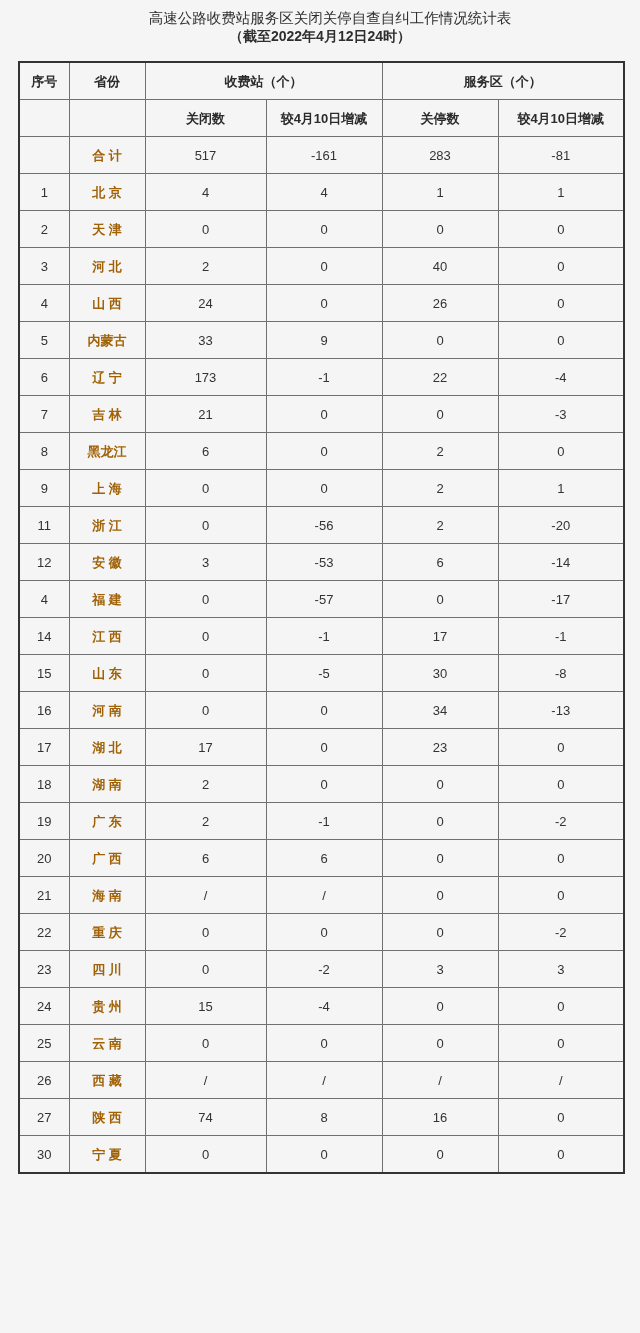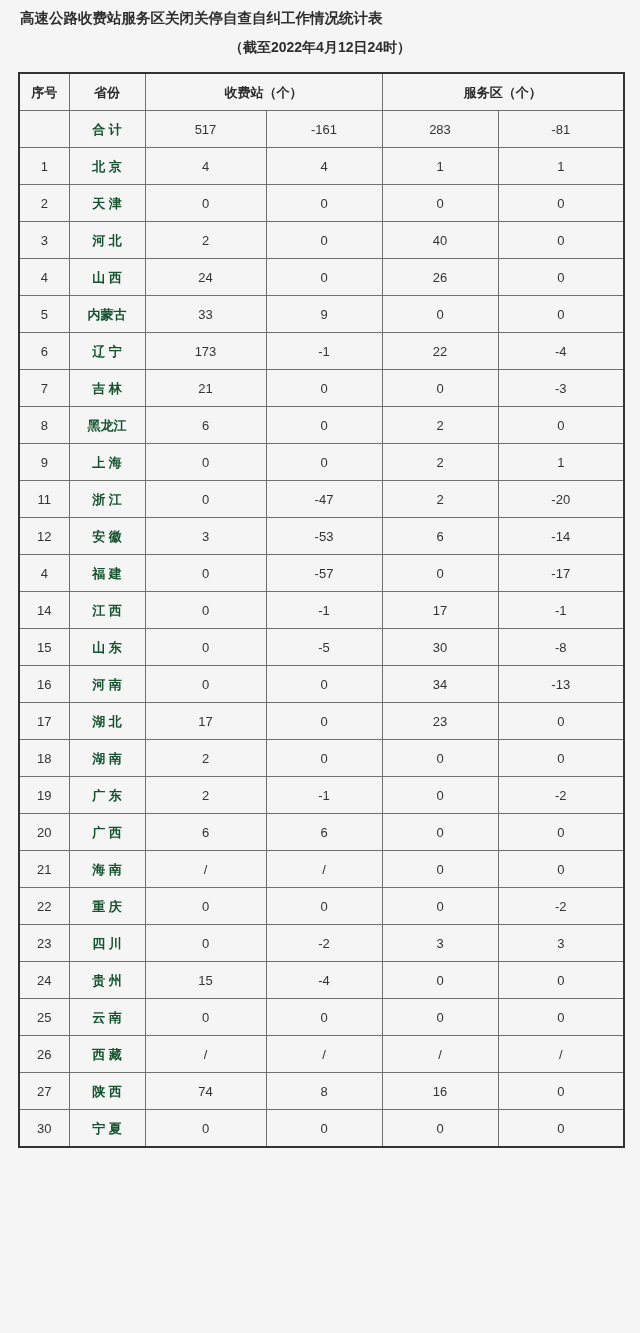--- a/index.html
+++ b/index.html
@@ -13,30 +13,29 @@
     font-family: "Liberation Sans", "DejaVu Sans", sans-serif;
     color: #262626;
     -webkit-font-smoothing: antialiased;
   }
   .page {
     width: 640px;
     height: 1333px;
     overflow: hidden;
   }
   .title {
-    text-align: left;
+    text-align: center;
     padding-top: 9px;
     font-size: 14.5px;
-    font-weight: 700;
+    font-weight: 400;
     color: #2e2e2e;
     margin-left: 20px;
   }
   .subtitle {
     text-align: center;
-    margin-top: 11px;
     font-size: 14px;
     font-weight: 600;
     color: #2e2e2e;
   }
   table.stats {
     border-collapse: collapse;
     table-layout: fixed;
     width: 605px;
     margin: 15px 0 0 18px;
     border: 2px solid #333333;
@@ -53,21 +52,21 @@
     line-height: 1;
     overflow: hidden;
     white-space: nowrap;
   }
   table.stats th {
     font-weight: 700;
     color: #2b2b2b;
   }
   table.stats td.prov {
     font-weight: 700;
-    color: #14532d;
+    color: #a16207;
   }
   table.stats td.num {
     font-weight: 400;
     color: #333333;
   }
 </style>
 </head>
 <body>
 
 <div class="page">
@@ -85,20 +84,28 @@
       <col style="width:116px">
       <col style="width:126px">
     </colgroup>
     <thead>
       <tr>
         <th>序号</th>
         <th>省份</th>
         <th colspan="2">收费站（个）</th>
         <th colspan="2">服务区（个）</th>
       </tr>
+      <tr>
+        <th></th>
+        <th></th>
+        <th>关闭数</th>
+        <th>较4月10日增减</th>
+        <th>关停数</th>
+        <th>较4月10日增减</th>
+      </tr>
     </thead>
     <tbody id="table-body">
       <tr>
         <td class="num"></td>
         <td class="prov">合 计</td>
         <td class="num">517</td>
         <td class="num">-161</td>
         <td class="num">283</td>
         <td class="num">-81</td>
       </tr>
@@ -182,21 +189,21 @@
     <td class="num">0</td>
     <td class="num">2</td>
     <td class="num">1</td>
   </tr>
 
 
   <tr>
     <td class="num">11</td>
     <td class="prov">浙 江</td>
     <td class="num">0</td>
-    <td class="num">-47</td>
+    <td class="num">-56</td>
     <td class="num">2</td>
     <td class="num">-20</td>
   </tr>
 
   <tr>
     <td class="num">12</td>
     <td class="prov">安 徽</td>
     <td class="num">3</td>
     <td class="num">-53</td>
     <td class="num">6</td>

